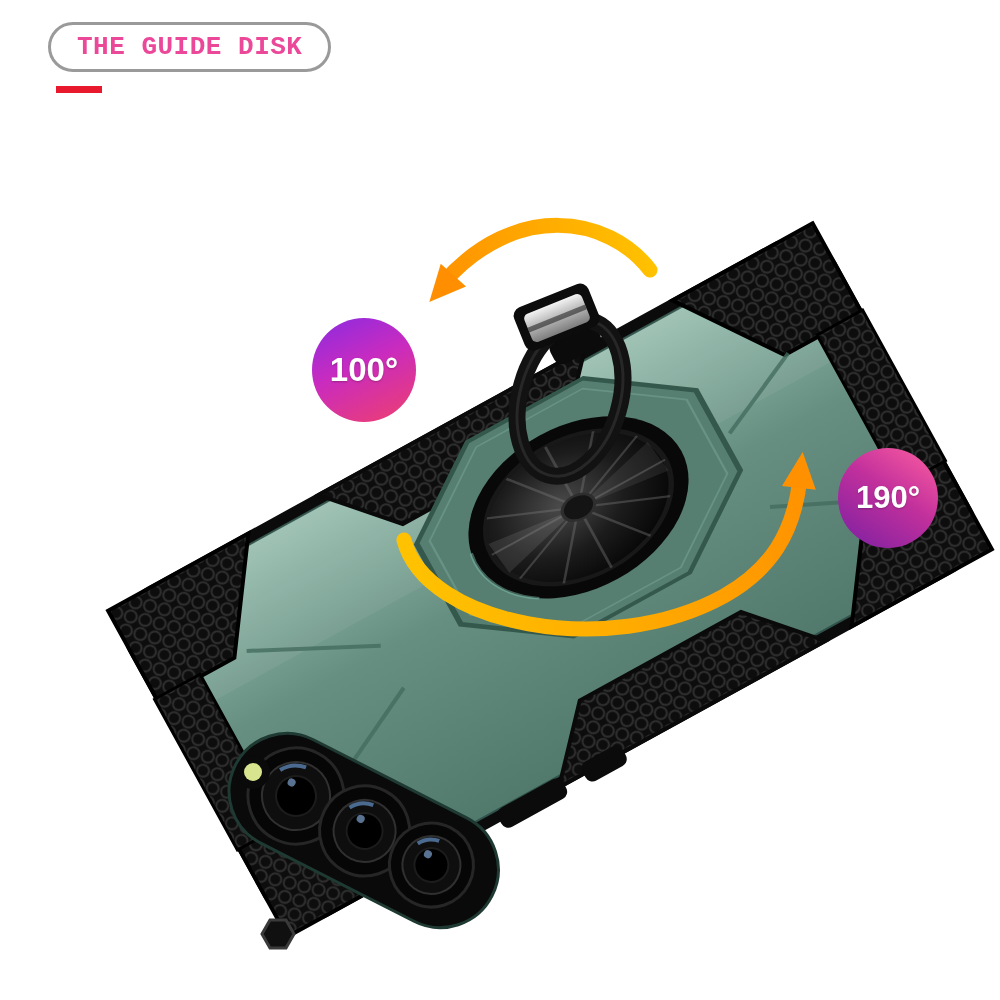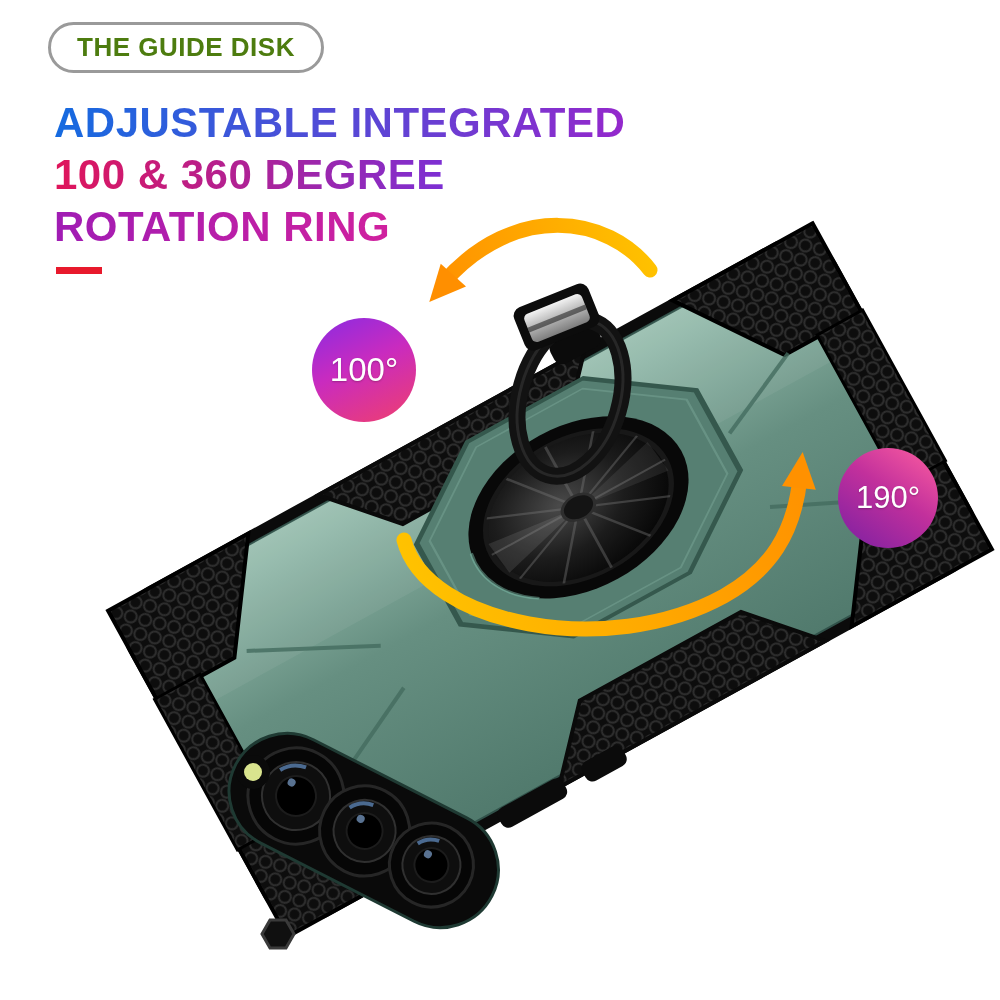--- a/index.html
+++ b/index.html
@@ -2,54 +2,49 @@
 <html><head>
 <meta charset="utf-8">
 <style>
   html,body{margin:0;padding:0;width:1000px;height:1000px;background:#ffffff;overflow:hidden;
     font-family:"Liberation Sans","DejaVu Sans",sans-serif;}
   .stage{position:relative;width:1000px;height:1000px;background:#ffffff;}
 
   
   .header{position:absolute;left:48px;top:22px;display:flex;flex-direction:column;align-items:flex-start;z-index:5;}
   .pill{border:3px solid #9a9a9a;border-radius:999px;padding:7px 26px;font-size:26px;font-weight:700;
-    color:#4d7c0f;letter-spacing:.5px;background:#fff;}
+    color:#ec4899;letter-spacing:.5px;background:#fff;font-family:Liberation Mono, monospace;}
   .headline{margin:24px 0 0 6px;display:flex;flex-direction:column;}
   .hl-line{font-size:42px;font-weight:800;line-height:52px;letter-spacing:.5px;width:max-content;
     -webkit-background-clip:text;background-clip:text;color:transparent;-webkit-text-fill-color:transparent;}
   .hl1{background-image:linear-gradient(90deg,#156be0 0%,#9428cc 100%);}
   .hl2{background-image:linear-gradient(90deg,#e0155a 0%,#7c2fd4 100%);}
   .hl3{background-image:linear-gradient(90deg,#a01cb4 0%,#d0219e 100%);}
   .dash{width:46px;height:7px;background:#e8192c;margin:14px 0 0 8px;}
 
   
   .product-svg{position:absolute;left:0;top:0;z-index:1;}
 
   
   .callout{position:absolute;border-radius:50%;display:flex;align-items:center;justify-content:center;
-    color:#ffffff;font-size:33px;font-weight:400;z-index:4;text-shadow:0 1px 2px rgba(0,0,0,.25);}
+    color:#ffffff;font-size:33px;font-weight:700;z-index:4;text-shadow:0 1px 2px rgba(0,0,0,.25);}
   .callout-100{left:312px;top:318px;width:104px;height:104px;
     background:linear-gradient(155deg,#8a2be2 0%,#c92bbf 45%,#ef3f6e 100%);}
   .callout-360{left:838px;top:448px;width:100px;height:100px;font-size:31px;
     background:linear-gradient(215deg,#ff5fa0 0%,#c2309c 45%,#7a1fa2 100%);}
 </style>
 </head>
 <body>
 
 <div class="stage">
 
   <div class="header">
     <div class="pill">
       <span>THE GUIDE DISK</span>
     </div>
-    <h1 class="headline" style="margin-bottom:0;">
-      <span class="hl-line hl1">ADJUSTABLE INTEGRATED</span>
-      <span class="hl-line hl2">100 &amp; 360 DEGREE</span>
-      <span class="hl-line hl3">ROTATION RING</span>
-    </h1>
     <div class="dash"></div>
   </div>
 
   <svg class="product-svg" width="1000" height="1000" viewBox="0 0 1000 1000">
     <defs>
       <linearGradient id="caseGrad" x1="0" y1="-186" x2="0" y2="186" gradientUnits="userSpaceOnUse">
         <stop offset="0" stop-color="#9dc3b4"></stop>
         <stop offset="0.45" stop-color="#668f81"></stop>
         <stop offset="1" stop-color="#50796c"></stop>
       </linearGradient>

